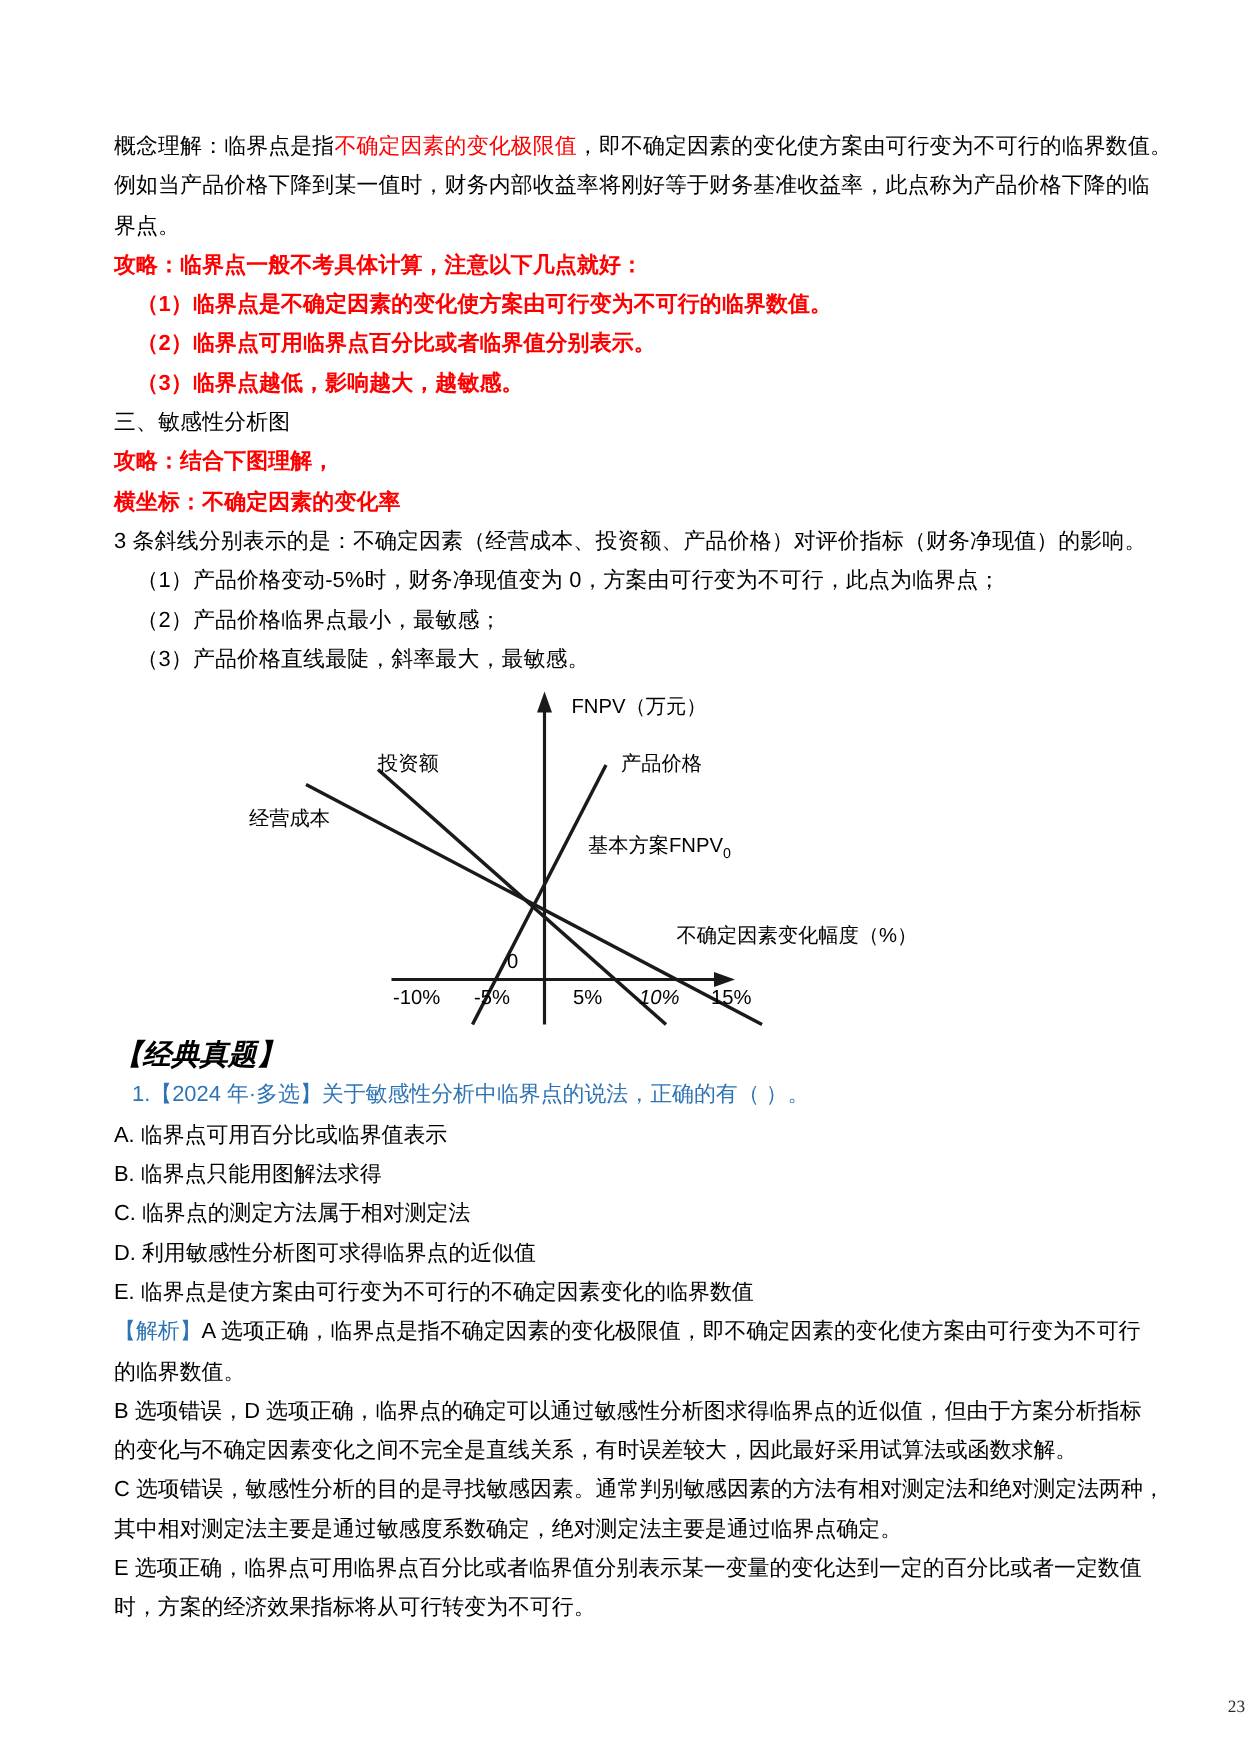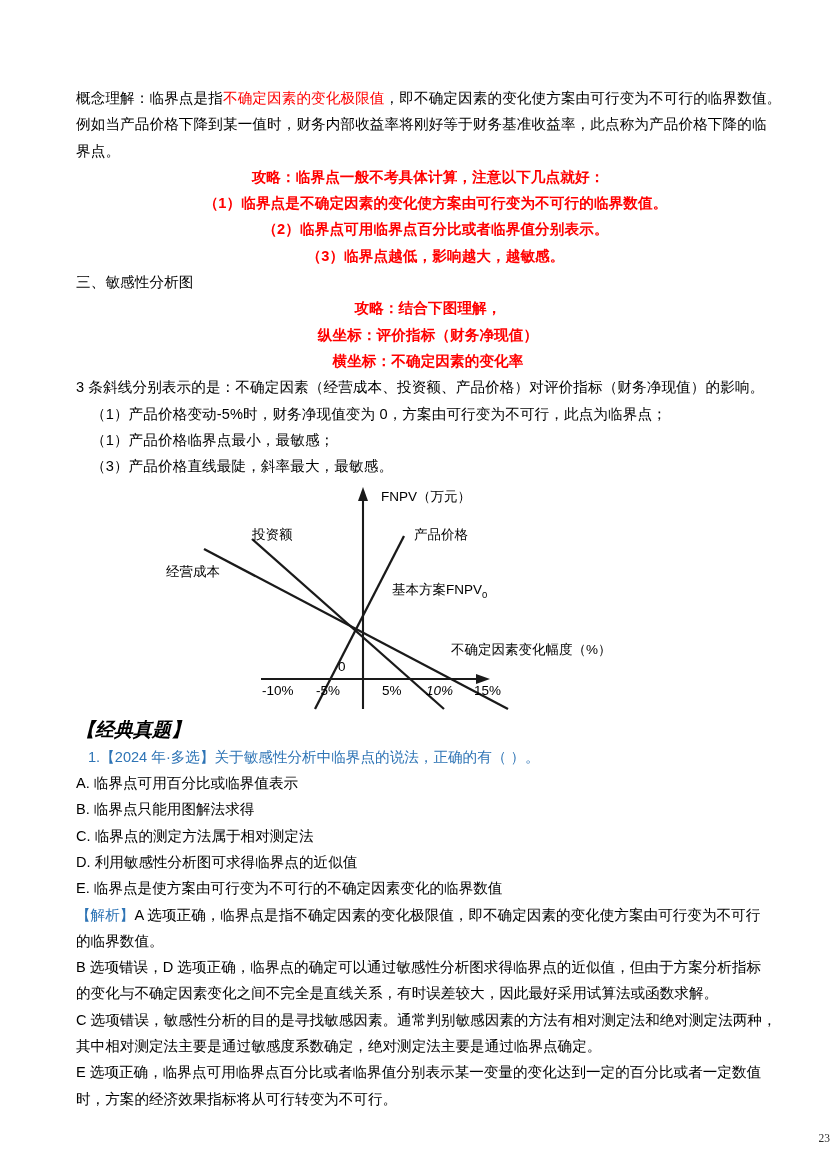--- a/index.html
+++ b/index.html
@@ -25,21 +25,20 @@
   }
   .ln {
     font-size: 14.6px;
     line-height: 26.3px;
     letter-spacing: 0.1px;
     white-space: nowrap;
   }
   .red {
     color: #ff0000;
     font-weight: bold;
-    text-align: center;
   }
   .redin { color: #ff0000; }
   .indent1 { padding-left: 15px; }
   .blue-head {
     color: #000000;
     font-weight: bold;
     font-size: 19px;
     line-height: 26.3px;
     font-style: italic;
   }
@@ -91,26 +90,25 @@
   <div class="ln">例如当产品价格下降到某一值时，财务内部收益率将刚好等于财务基准收益率，此点称为产品价格下降的临</div>
   <div class="ln">界点。</div>
 
   <div class="ln red">攻略：临界点一般不考具体计算，注意以下几点就好：</div>
   <div class="ln red indent1">（1）临界点是不确定因素的变化使方案由可行变为不可行的临界数值。</div>
   <div class="ln red indent1">（2）临界点可用临界点百分比或者临界值分别表示。</div>
   <div class="ln red indent1">（3）临界点越低，影响越大，越敏感。</div>
 
   <div class="ln">三、敏感性分析图</div>
   <div class="ln red">攻略：结合下图理解，</div>
-  <div class="ln red">纵坐标：评价指标（财务净现值）</div>
   <div class="ln red">横坐标：不确定因素的变化率</div>
 
   <div class="ln">3 条斜线分别表示的是：不确定因素（经营成本、投资额、产品价格）对评价指标（财务净现值）的影响。</div>
   <div class="ln indent1">（1）产品价格变动-5%时，财务净现值变为 0，方案由可行变为不可行，此点为临界点；</div>
-  <div class="ln indent1">（1）产品价格临界点最小，最敏感；</div>
+  <div class="ln indent1">（2）产品价格临界点最小，最敏感；</div>
   <div class="ln indent1">（3）产品价格直线最陡，斜率最大，最敏感。</div>
 
   <div class="figure">
     <svg width="704" height="232" viewBox="0 0 704 232" xmlns="http://www.w3.org/2000/svg">
 
       <g stroke="#1a1a1a" stroke-width="2.1" fill="none">
         <line x1="287" y1="16" x2="287" y2="228"></line>
       </g>
       <polygon points="287,6 282,20 292,20" fill="#1a1a1a"></polygon>
 

